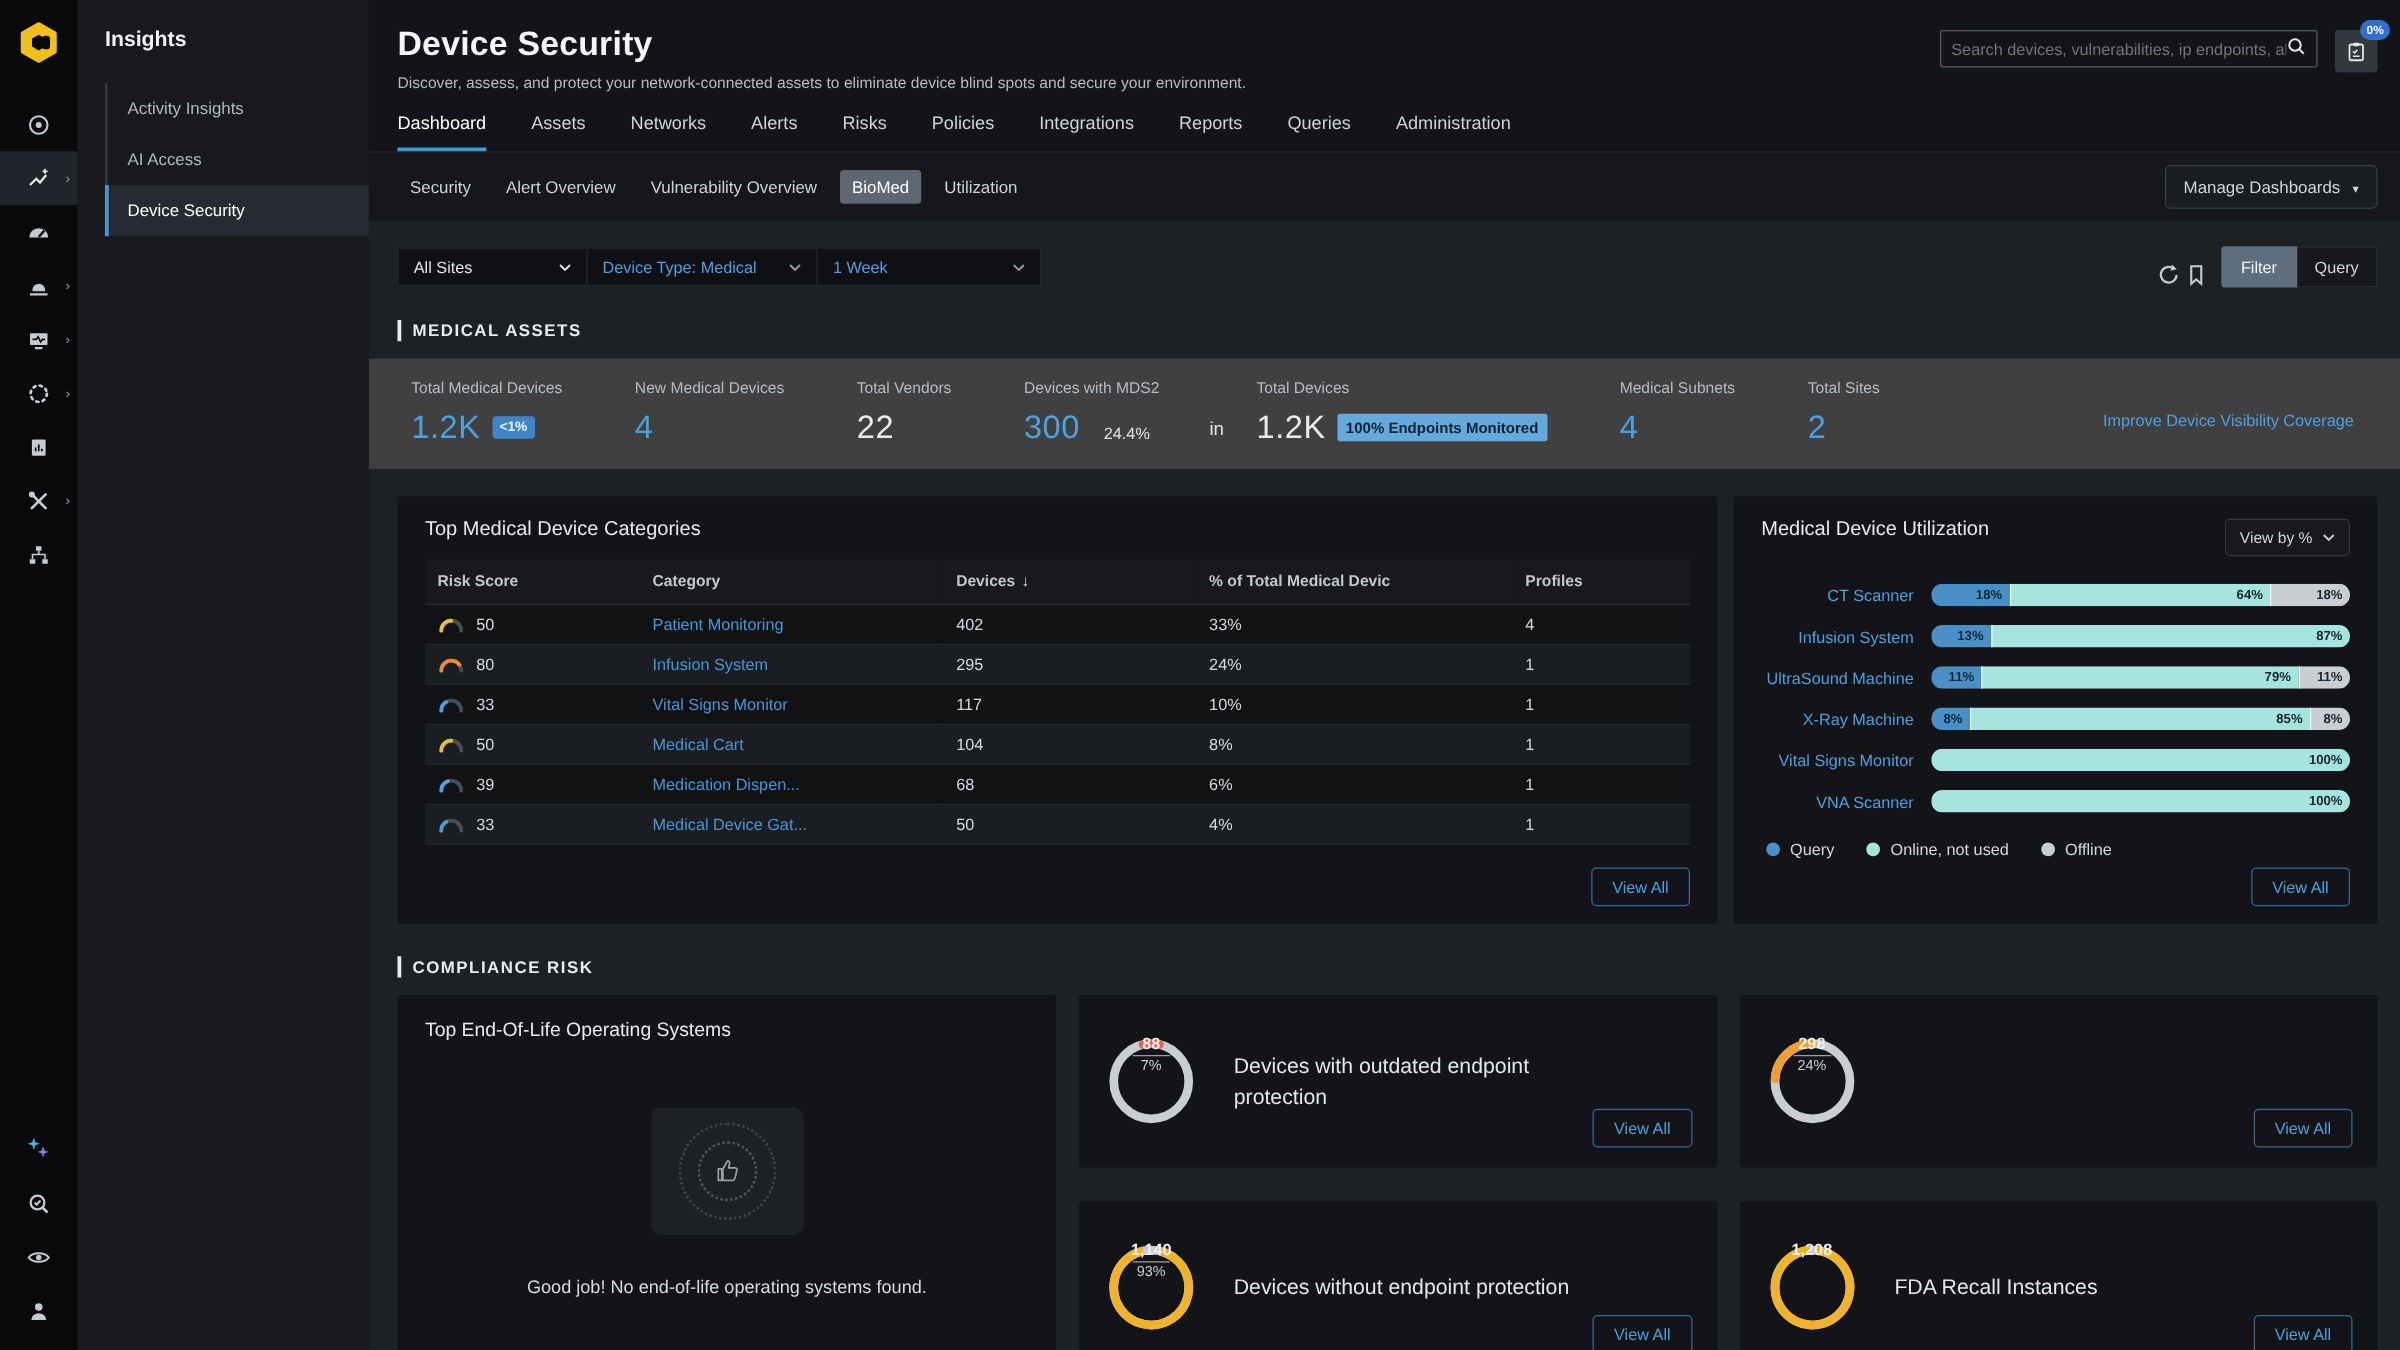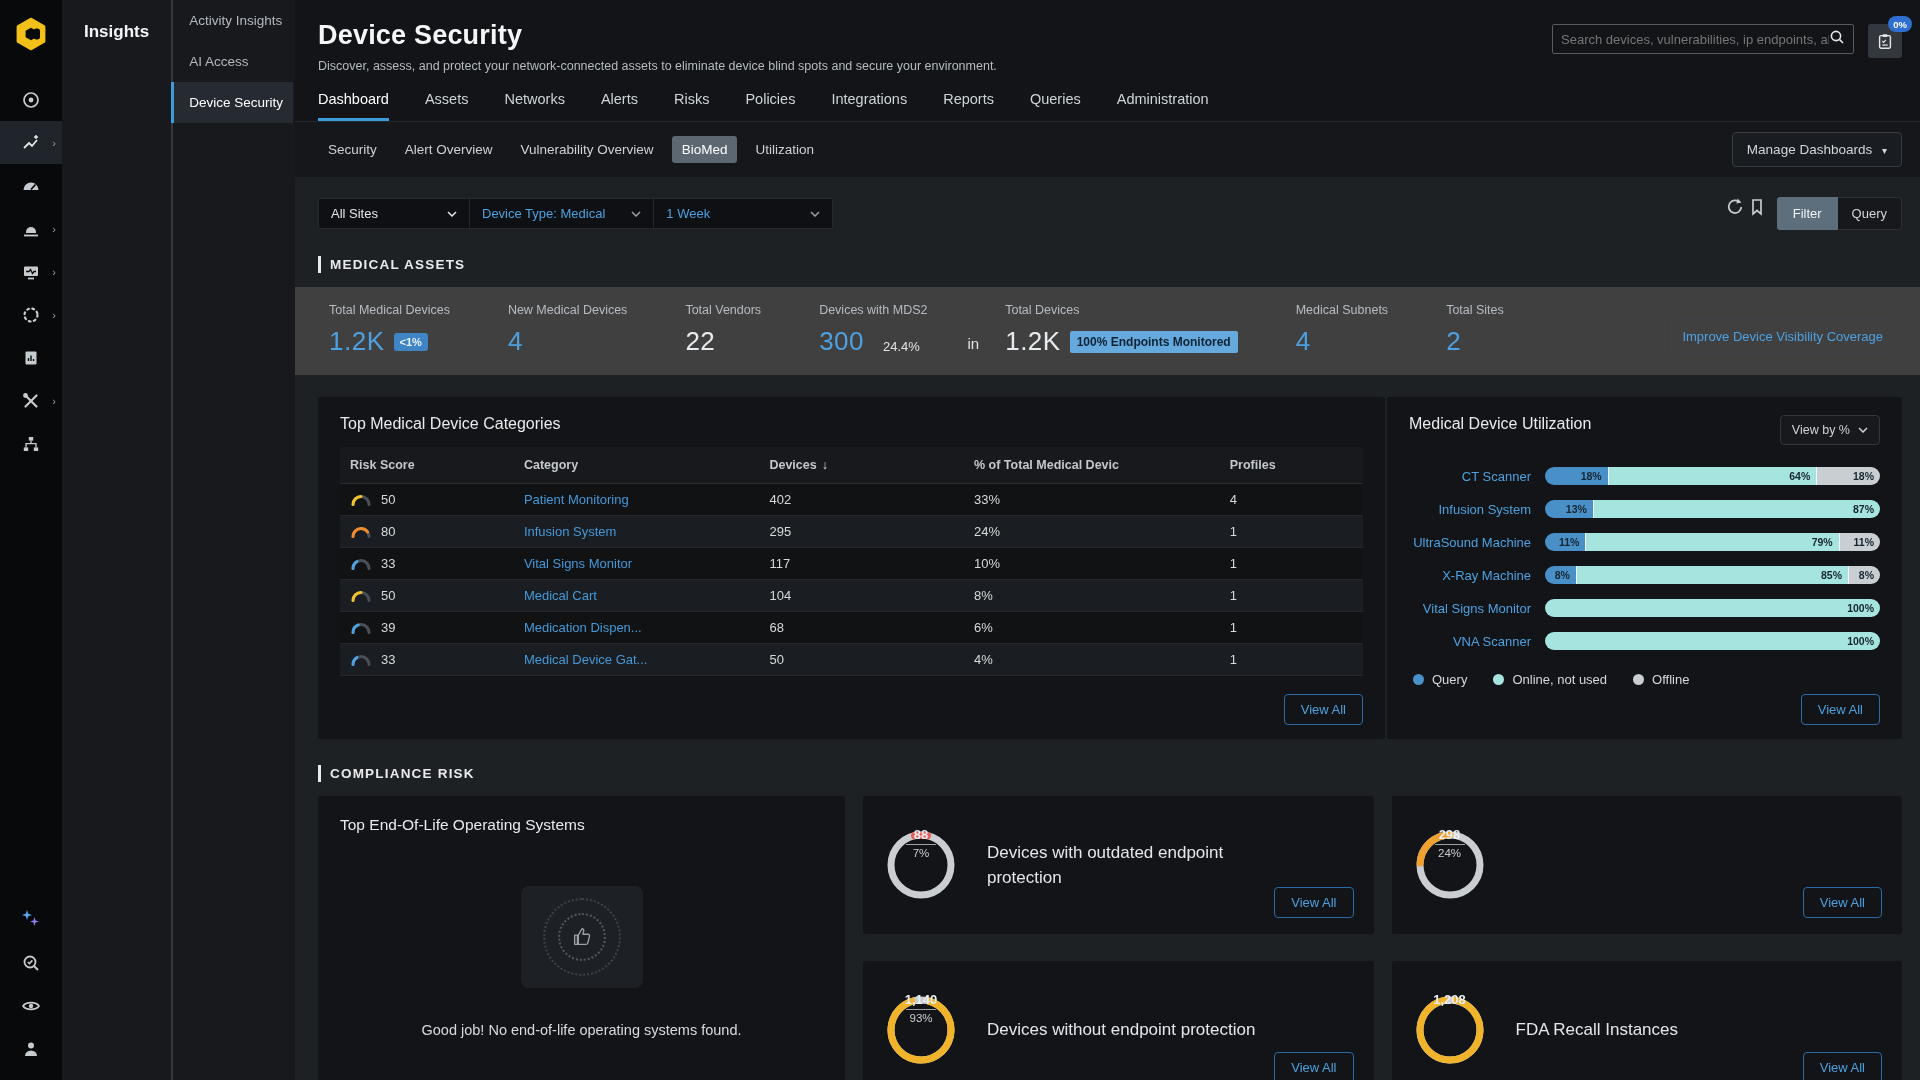--- a/index.html
+++ b/index.html
@@ -14,21 +14,21 @@
   .rail { width:62px; background:#07090b; display:flex; flex-direction:column; align-items:center; flex-shrink:0; }
   .rail-logo { margin:16px 0 26px; }
   .rail-item { position:relative; width:62px; height:43px; display:flex; align-items:center; justify-content:center; color:#c6cbd0; cursor:pointer; }
   .rail-item.active { background:#20252b; }
   .rail-item .chev { position:absolute; right:6px; font-size:11px; color:#9aa0a6; }
   .rail-spacer { flex:1; }
   .rail-bottom { margin-bottom:10px; display:flex; flex-direction:column; align-items:center; }
   .rail svg { display:block; }
 
   
-  .insights { width:233px; background:#17191d; flex-shrink:0; display:flex; flex-direction:row; }
+  .insights { width:233px; background:#17191d; flex-shrink:0; display:flex; flex-direction:column; }
   .insights-title { color:#f2f4f6; font-size:17px; font-weight:700; padding:22px 0 24px 22px; }
   .insights-items { margin-left:22px; border-left:2px solid #34393f; }
   .ins-item { position:relative; display:block; padding:13px 10px 13px 16px; font-size:13.5px; color:#b3b9c0; cursor:pointer; }
   .ins-item.active { background:#262b31; color:#fff; }
   .ins-item.active::before { content:''; position:absolute; left:-2px; top:0; bottom:0; width:3px; background:#3d9bd9; }
 
   
   .main { flex:1; display:flex; flex-direction:column; min-width:0; }
   .page-header { background:#121417; padding:20px 18px 0 23px; position:relative; }
   .header-top { display:flex; justify-content:space-between; align-items:flex-start; }
@@ -53,21 +53,21 @@
 
   .content { flex:1; background:#1e2124; padding:20px 18px 0 11px; overflow:hidden; }
 
   
   .filter-bar { display:flex; justify-content:space-between; align-items:center; margin-left:12px; }
   .filter-group { display:flex; background:#0e1013; border:1px solid #25282c; border-radius:2px; height:31px; }
   .dropdown { display:flex; align-items:center; gap:26px; padding:0 12px; font-size:13px; color:#e3e6e9; border-right:1px solid #25282c; cursor:pointer; }
   .dropdown:last-child { border-right:none; }
   .dropdown.accent { color:#4da1e0; }
   .dropdown .dd-label { min-width:90px; }
-  .filter-right { display:flex; align-items:flex-start; gap:2px; }
+  .filter-right { display:flex; align-items:flex-end; gap:2px; }
   .icon-btn { background:none; border:none; color:#c6cbd0; display:flex; align-items:center; }
   .toggle-btns { display:flex; margin-left:8px; }
   .btn-filter { background:#5d6e7d; color:#f2f5f7; border:none; font-size:13px; padding:8px 16px; border-radius:3px 0 0 3px; }
   .btn-query { background:#16181c; color:#d2d6da; border:1px solid #2c3035; border-left:none; font-size:13px; padding:8px 14px; border-radius:0 3px 3px 0; }
 
   .section-label { display:flex; align-items:center; gap:9px; margin:26px 0 0 12px; color:#e8eaec; font-size:13.5px; font-weight:700; letter-spacing:1.2px; }
   .section-label::before { content:''; width:3px; height:17px; background:#e8eaec; }
 
   
   .stats-band { margin:14px -18px 0 -11px; background:#404040; padding:16px 22px 18px 34px; display:flex; align-items:center; }
@@ -76,21 +76,21 @@
   .stat-value-row { display:flex; align-items:center; gap:9px; }
   .stat-value { font-size:26px; color:#e8ebee; letter-spacing:.5px; }
   .stat-value.blue { color:#4da1e0; }
   .stat-badge { background:#3f85c6; color:#eaf3fb; font-size:11px; font-weight:700; padding:3px 6px; border-radius:3px; }
   .stat-wide-badge { background:#66aadd; color:#0e2233; font-size:12px; font-weight:700; padding:4px 7px; border-radius:2px; white-space:nowrap; }
   .stat-sub { border-left:1px solid #3a3f45; padding-left:9px; color:#dfe2e5; font-size:13px; align-self:flex-end; margin-bottom:3px; }
   .stat-sep { color:#dfe2e5; font-size:15px; margin:0 26px 0 -18px; padding-top:26px; }
   .improve-btn { margin-left:auto; margin-top:12px; background:transparent; border:1px solid #3a3f45; color:#4da1e0; font-size:13px; padding:9px 14px; border-radius:3px; white-space:nowrap; }
 
   
-  .cards-row { display:flex; gap:2px; margin:22px 0 0 12px; }
+  .cards-row { display:flex; gap:13px; margin:22px 0 0 12px; }
   .card { background:#121417; border-radius:3px; }
   .categories-card { flex:1; padding:18px 22px 16px; height:342px; position:relative; }
   .card-title { color:#e8eaec; font-size:16px; font-weight:400; }
 
   table { width:100%; border-collapse:collapse; margin-top:14px; font-size:13px; }
   thead th { text-align:left; font-size:12.5px; font-weight:700; color:#c3c8cd; background:#17191d; padding:11px 10px; border-bottom:1px solid #2a2d31; }
   tbody td { padding:8px 10px; color:#d7dadd; }
   tbody tr:nth-child(odd) { background:#101214; }
   tbody tr:nth-child(even) { background:#1a1d21; }
   tbody tr { border-bottom:1px solid #24272b; }

